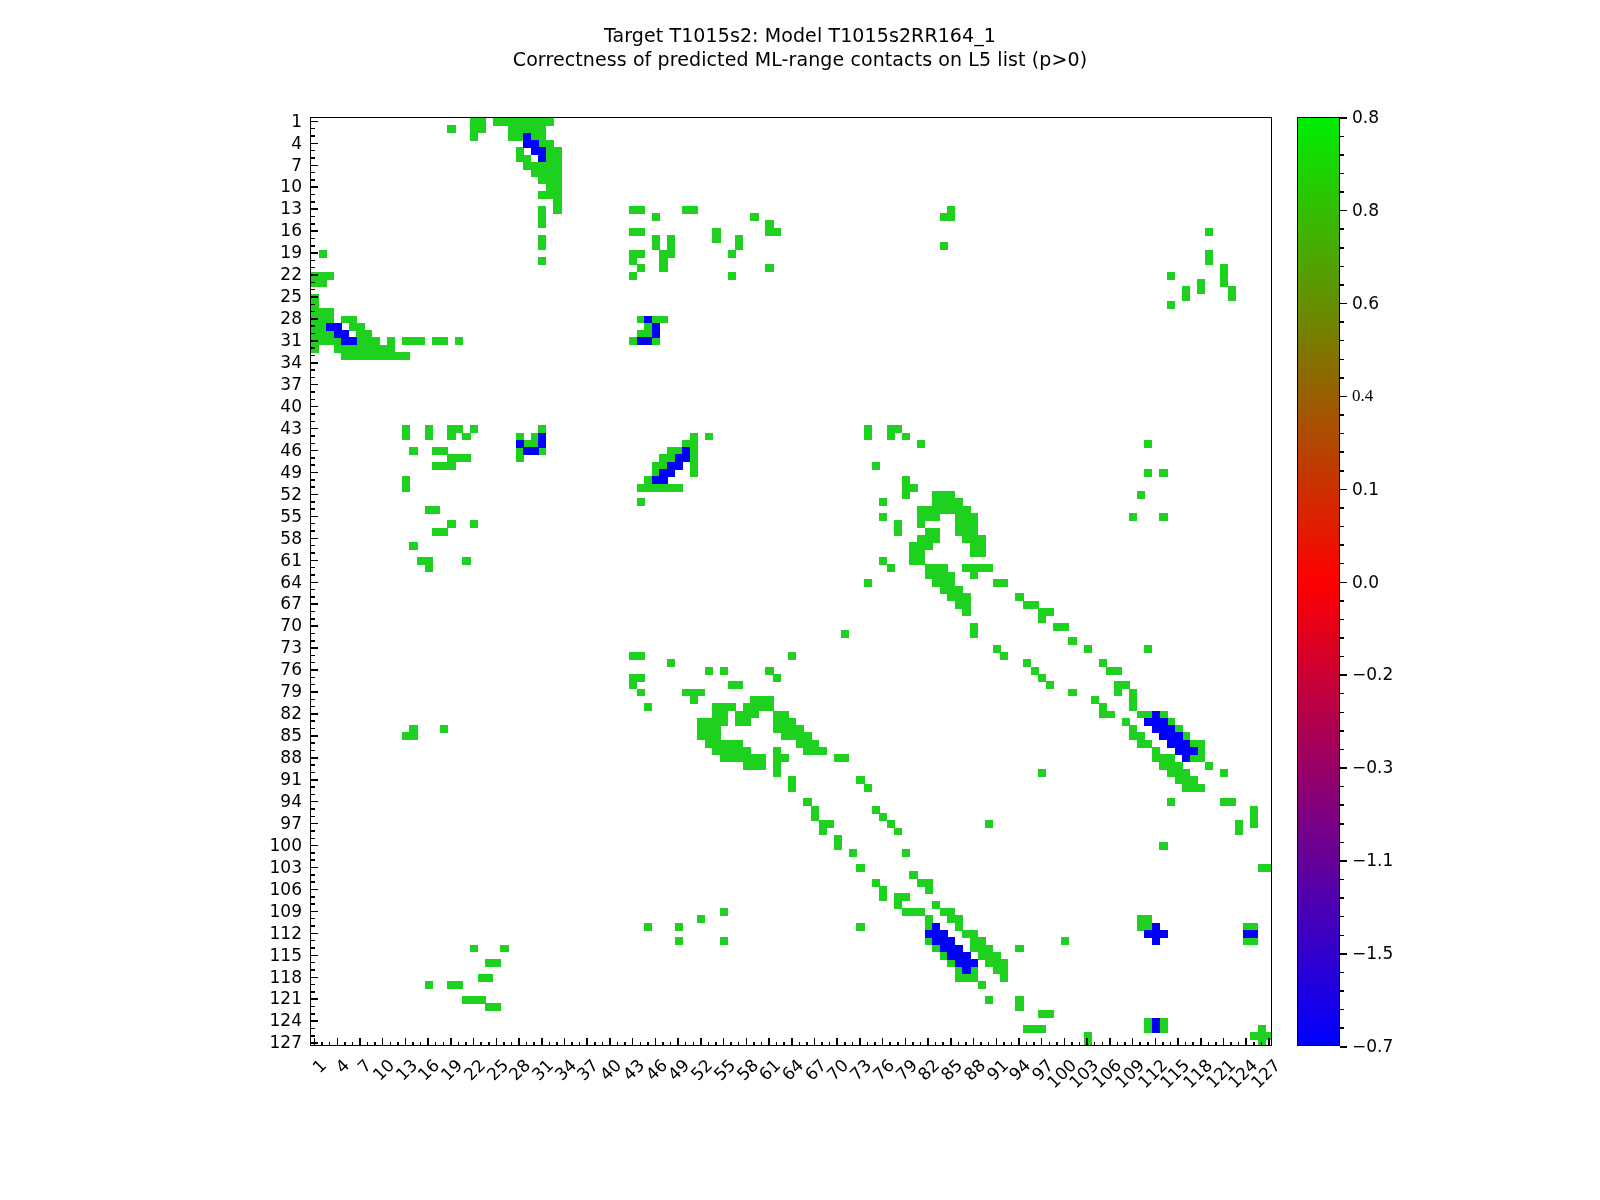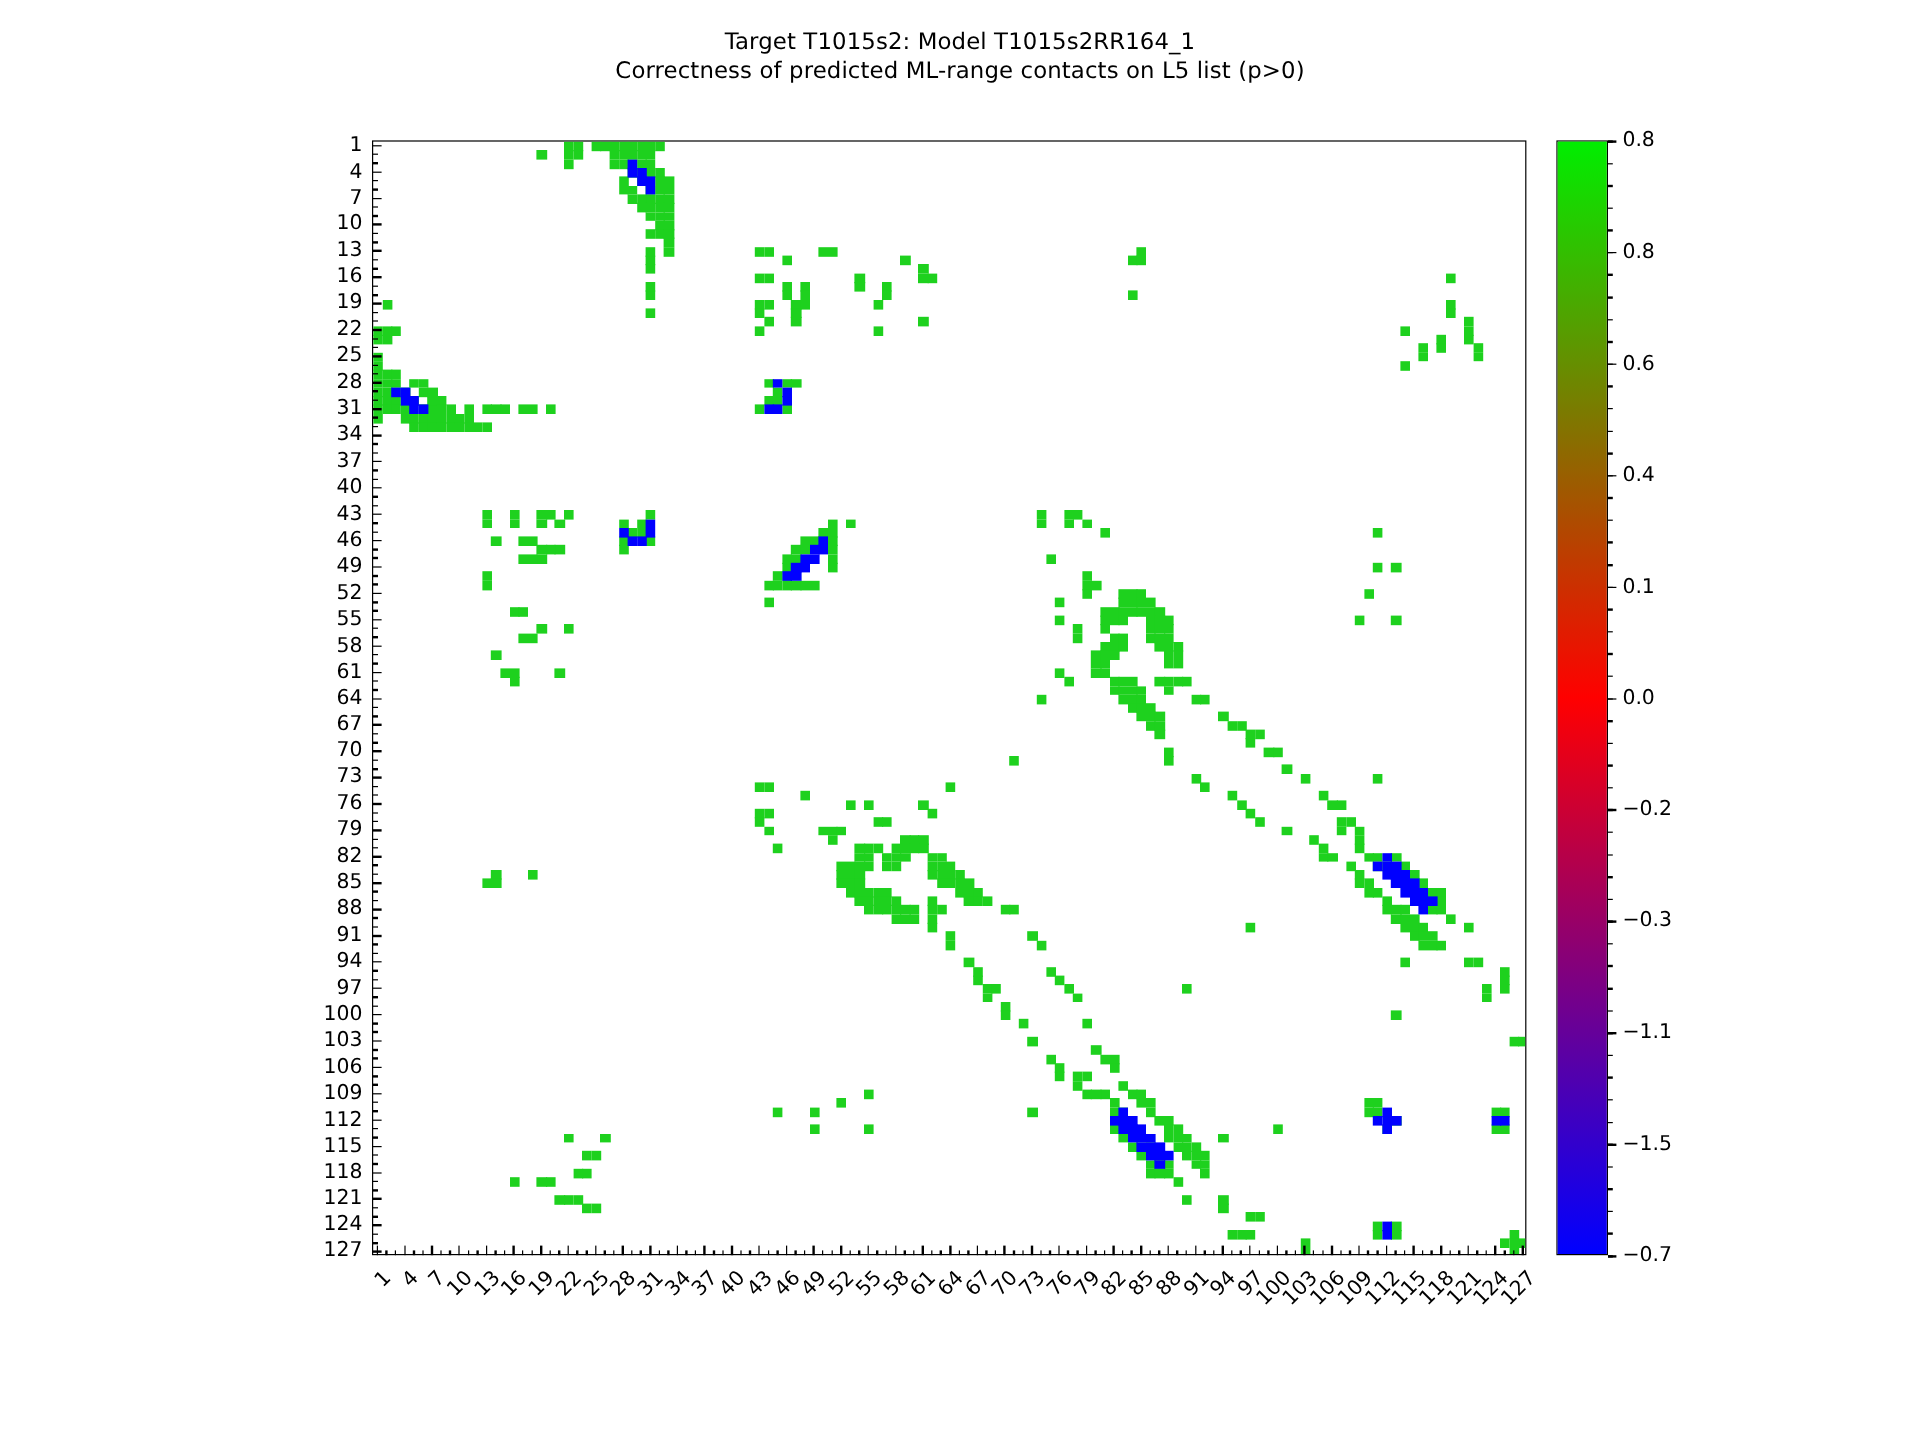--- a/index.html
+++ b/index.html
@@ -1266,21 +1266,21 @@
       <div class="cb-tick" style="width: 4px; left: 1340px; top: 1008.84px;"></div>
       <div class="cb-tick" style="width: 4px; left: 1340px; top: 1027.42px;"></div>
       <div class="cb-tick" style="width: 4px; left: 1340px; top: 1046px;"></div>
       <div class="cb-tick" style="top: 117px;"></div>
       <div class="cb-label" style="top: 117px;">0.8</div>
       <div class="cb-tick" style="top: 209.9px;"></div>
       <div class="cb-label" style="top: 209.9px;">0.8</div>
       <div class="cb-tick" style="top: 302.8px;"></div>
       <div class="cb-label" style="top: 302.8px;">0.6</div>
       <div class="cb-tick" style="top: 395.7px;"></div>
-      <div class="cb-label" style="top: 395.7px;">0.4</div>
+      <div class="cb-label" style="top: 395.7px; font-family: Liberation Serif, serif;">0.4</div>
       <div class="cb-tick" style="top: 488.6px;"></div>
       <div class="cb-label" style="top: 488.6px;">0.1</div>
       <div class="cb-tick" style="top: 581.5px;"></div>
       <div class="cb-label" style="top: 581.5px;">0.0</div>
       <div class="cb-tick" style="top: 674.4px;"></div>
       <div class="cb-label" style="top: 674.4px;">−0.2</div>
       <div class="cb-tick" style="top: 767.3px;"></div>
       <div class="cb-label" style="top: 767.3px;">−0.3</div>
       <div class="cb-tick" style="top: 860.2px;"></div>
       <div class="cb-label" style="top: 860.2px;">−1.1</div>

